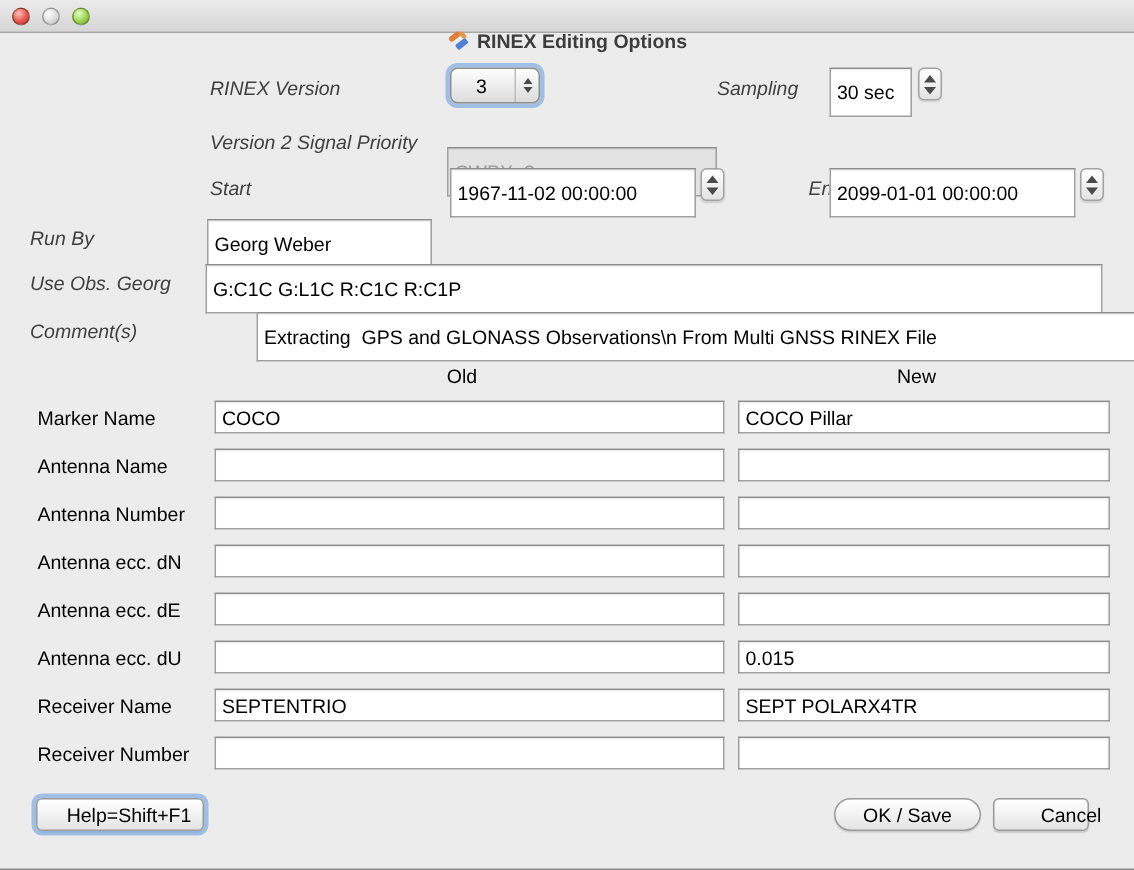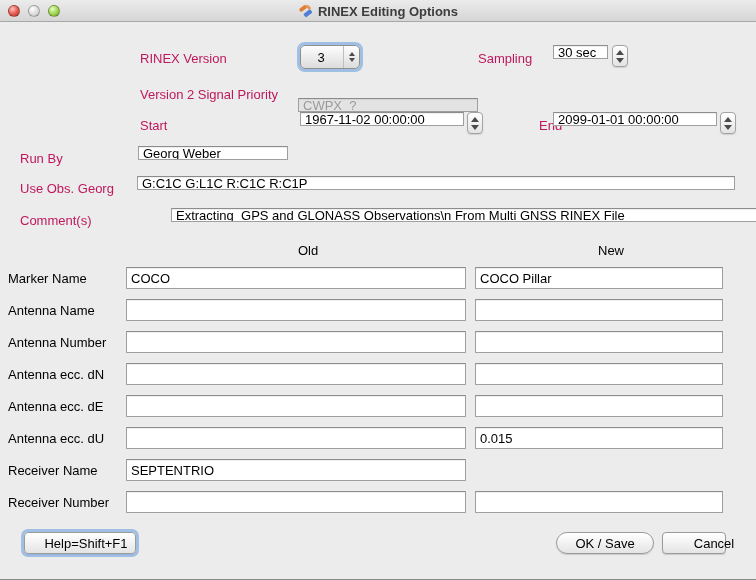--- a/index.html
+++ b/index.html
@@ -11,27 +11,27 @@
 
   
   .titlebar { position:absolute; top:0; left:0; width:756px; height:22px;
               background:linear-gradient(#ebebeb,#d6d6d6);
               border-bottom:1px solid #a8a8a8; }
   .traffic { position:absolute; top:5px; width:12px; height:12px; border-radius:50%;
              border:1px solid rgba(0,0,0,.28); }
   .tl-close { left:8px;  background:radial-gradient(circle at 35% 30%, #ffc2bb, #e4574d 55%, #b13a32); }
   .tl-min   { left:28px; background:radial-gradient(circle at 35% 30%, #ffffff, #dcdcdc 55%, #b9b9b9); }
   .tl-zoom  { left:48px; background:radial-gradient(circle at 35% 30%, #e5ffc4, #9ed34d 55%, #74a63e); }
-  .title-group { position:absolute; top:0; left:0; right:0; height:22px;
+  .title-group { position:absolute; top:16px; left:0; right:0; height:22px;
                  display:flex; align-items:center; justify-content:center; gap:5px;text-align:center; }
   .title-text { font-weight:bold; color:#3d3d3d; }
 
   
-  .lbl { position:absolute; white-space:nowrap; color:#be185d; }
-  .field { position:absolute; height:14px; background:#fff; border:1px solid #9f9f9f;
+  .lbl { position:absolute; white-space:nowrap; color:#404040;font-style:italic; }
+  .field { position:absolute; height:33px; background:#fff; border:1px solid #9f9f9f;
            border-top-color:#8c8c8c; box-shadow:inset 0 1px 1px rgba(0,0,0,.07);
            font:13px "Liberation Sans","DejaVu Sans",sans-serif; padding:0 4px; color:#000; }
   .field.disabled { background:#e3e3e3; color:#9b9b9b; }
 
   .stepper { position:absolute; width:16px; height:22px; border:1px solid #a2a2a2; border-radius:4px;
              background:linear-gradient(#ffffff,#e3e3e3); display:flex; flex-direction:column;
              align-items:center; justify-content:center; gap:3px;
              box-shadow:0 1px 1px rgba(0,0,0,.12); }
   .tri-up   { width:0; height:0; border-left:4px solid transparent; border-right:4px solid transparent;
               border-bottom:5px solid #4a4a4a; }
@@ -51,21 +51,21 @@
   .btn { position:absolute; height:22px; border:1px solid #9b9b9b; border-radius:4px;
          background:linear-gradient(#ffffff,#f2f2f2 50%,#e4e4e4);
          box-shadow:0 1px 1px rgba(0,0,0,.15);
          font:13px "Liberation Sans","DejaVu Sans",sans-serif; color:#000;
          display:flex; align-items:center; justify-content:center; white-space:nowrap; }
   .btn.focus-ring { box-shadow:0 0 0 3px rgba(120,167,224,.65), 0 1px 1px rgba(0,0,0,.15);padding-left:12px; }
 
   
   .col-head { position:absolute; top:243px; font-size:13px; color:#000; }
   .rows { position:absolute; top:262px; left:0; width:756px; }
-  .erow { display:flex; align-items:center; height:32px; padding-left:8px; }
+  .erow { display:flex; align-items:center; height:32px; padding-left:25px; }
   .erow .rlabel { width:112px; white-space:nowrap; }
   .erow .rold { margin-left:6px; width:340px; }
   .erow .rnew { margin-left:9px; width:248px; }
   .erow input { position:static; height:22px; background:#fff; border:1px solid #9f9f9f;
                 border-top-color:#8c8c8c; box-shadow:inset 0 1px 1px rgba(0,0,0,.07);
                 font:13px "Liberation Sans","DejaVu Sans",sans-serif; padding:0 4px; }
 </style>
 </head>
 <body>
 
@@ -157,20 +157,21 @@
       <input class="rnew" value="" style="">
     </div>
       <div class="erow">
       <span class="rlabel">Antenna ecc. dU</span>
       <input class="rold" value="" style="">
       <input class="rnew" value="0.015" style="">
     </div>
       <div class="erow">
       <span class="rlabel">Receiver Name</span>
       <input class="rold" value="SEPTENTRIO" style="">
+      <input class="rnew" value="SEPT POLARX4TR" style="">
     </div>
       <div class="erow">
       <span class="rlabel">Receiver Number</span>
       <input class="rold" value="" style="">
       <input class="rnew" value="" style="">
     </div>
     </div>
 
   <div class="btn focus-ring" style="left:24px; top:532px; width:112px;">
     <span>Help=Shift+F1</span>

